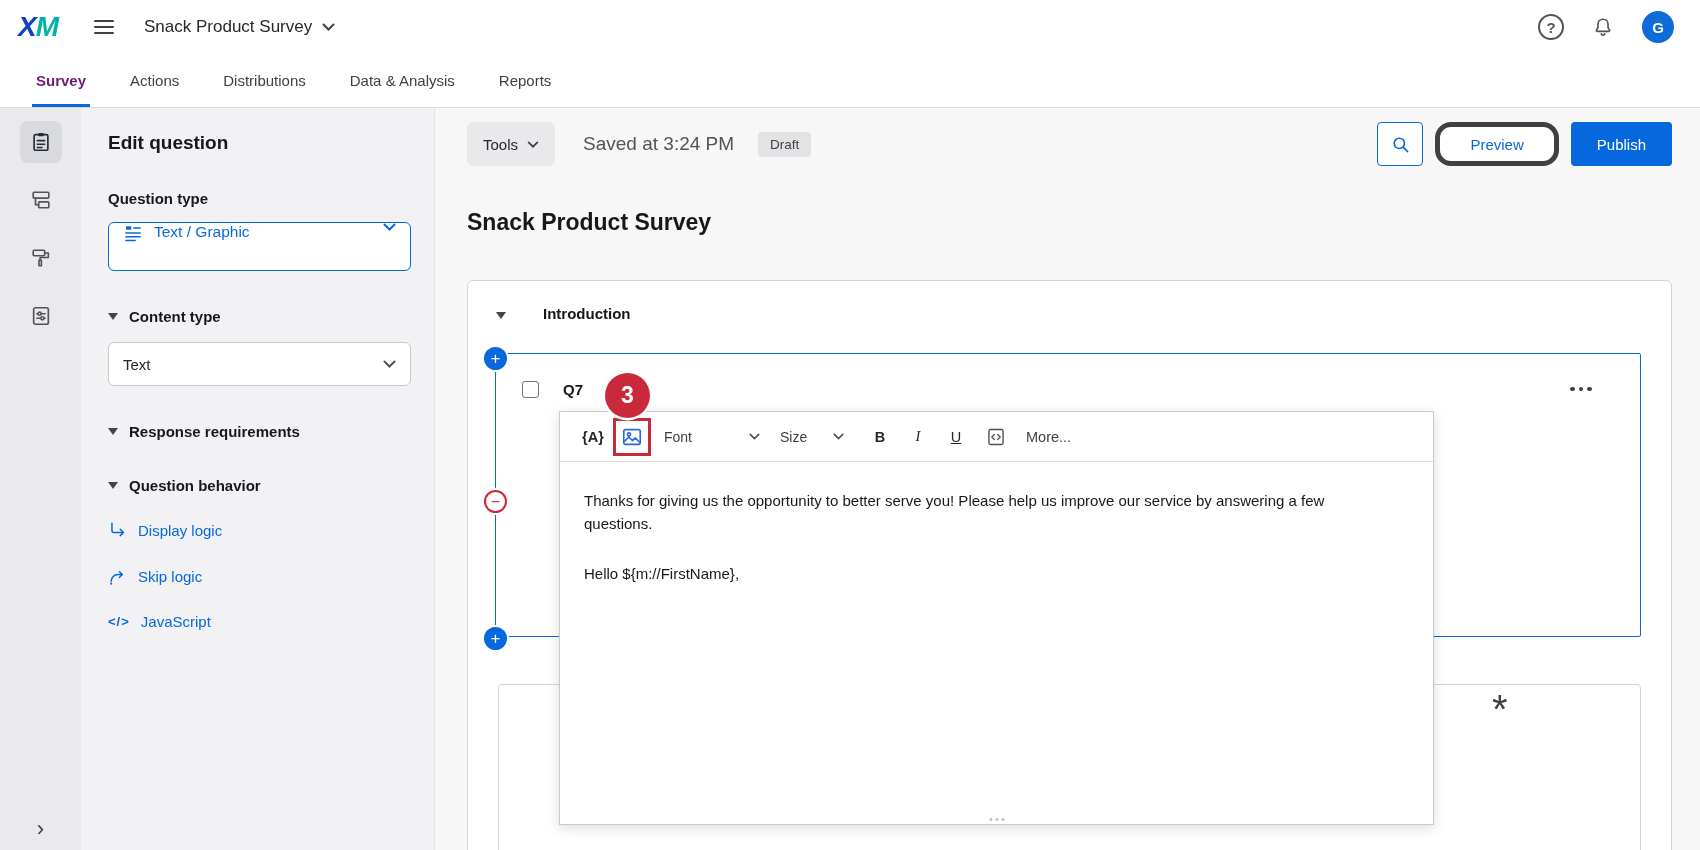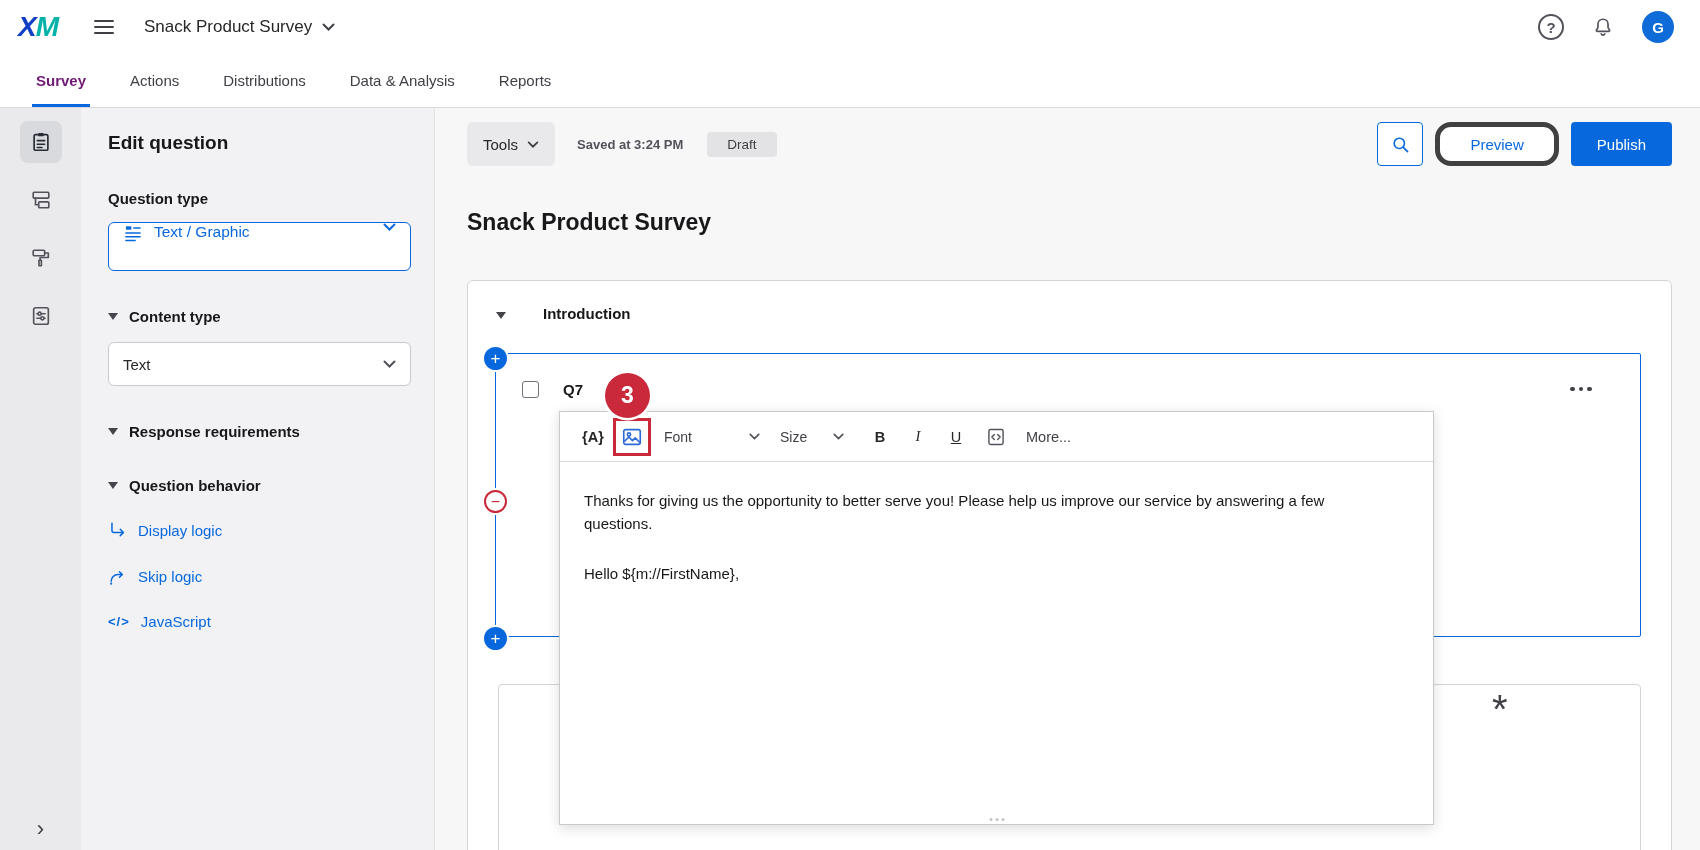--- a/index.html
+++ b/index.html
@@ -48,22 +48,22 @@
   .validation-row { margin-top:33px; display:flex; align-items:center; justify-content:space-between; font-size:15px; color:#27272a; }
   .toggle { width:37px; height:20px; border-radius:10px; background:#a1a1aa; position:relative; cursor:pointer; }
   .toggle .knob { position:absolute; left:2px; top:2px; width:16px; height:16px; border-radius:50%; background:#fff; }
   .blink { margin-top:27px; display:flex; align-items:center; gap:11px; color:#0768dd; font-size:15px; cursor:pointer; }
   .js-glyph { font-size:13px; font-weight:700; color:#0768dd; letter-spacing:1px; }
 
   
   .main { position:relative; flex:1; background:#f7f7f8; overflow:hidden; }
   .main-toolbar { position:absolute; top:14px; left:32px; right:28px; height:44px; display:flex; align-items:center; }
   .tools-btn { height:44px; padding:0 16px; background:#e9e9ec; border:none; border-radius:6px; font-size:15px; color:#27272a; display:flex; align-items:center; gap:9px; cursor:pointer; font-family:inherit; }
-  .saved { margin-left:22px; color:#52525b; font-size:13px;font-weight:bold; }
-  .draft { margin-left:24px; background:#e3e3e6; color:#3f3f46; font-size:13.5px; padding:5px 20px; border-radius:4px; }
+  .saved { margin-left:28px; color:#52525b; font-size:19px; }
+  .draft { margin-left:24px; background:#e3e3e6; color:#3f3f46; font-size:13.5px; padding:5px 12px; border-radius:4px; }
   .mt-spacer { margin-left:auto; }
   .search-btn { width:46px; height:44px; background:#fff; border:1px solid #0768dd; border-radius:4px; display:grid; place-items:center; cursor:pointer; margin-right:12px; }
   .preview-btn { height:44px; padding:0 30px; background:#fff; border:5px solid #404040; border-radius:16px; color:#0768dd; font-size:15px; cursor:pointer; margin-right:12px; font-family:inherit; }
   .publish-btn { height:44px; padding:0 26px; background:#0768dd; border:none; border-radius:4px; color:#fff; font-size:15px; cursor:pointer; font-family:inherit; }
   .page-title { position:absolute; top:101px; left:32px; font-size:23px; font-weight:700; color:#18181b; }
 
   
   .block-card { position:absolute; top:172px; left:32px; width:1205px; height:940px; background:#fff; border:1px solid #d4d4d8; border-radius:6px; }
   .block-caret { position:absolute; left:28px; top:31px; }
   .block-title { position:absolute; left:75px; top:24px; font-size:15px; font-weight:700; }

